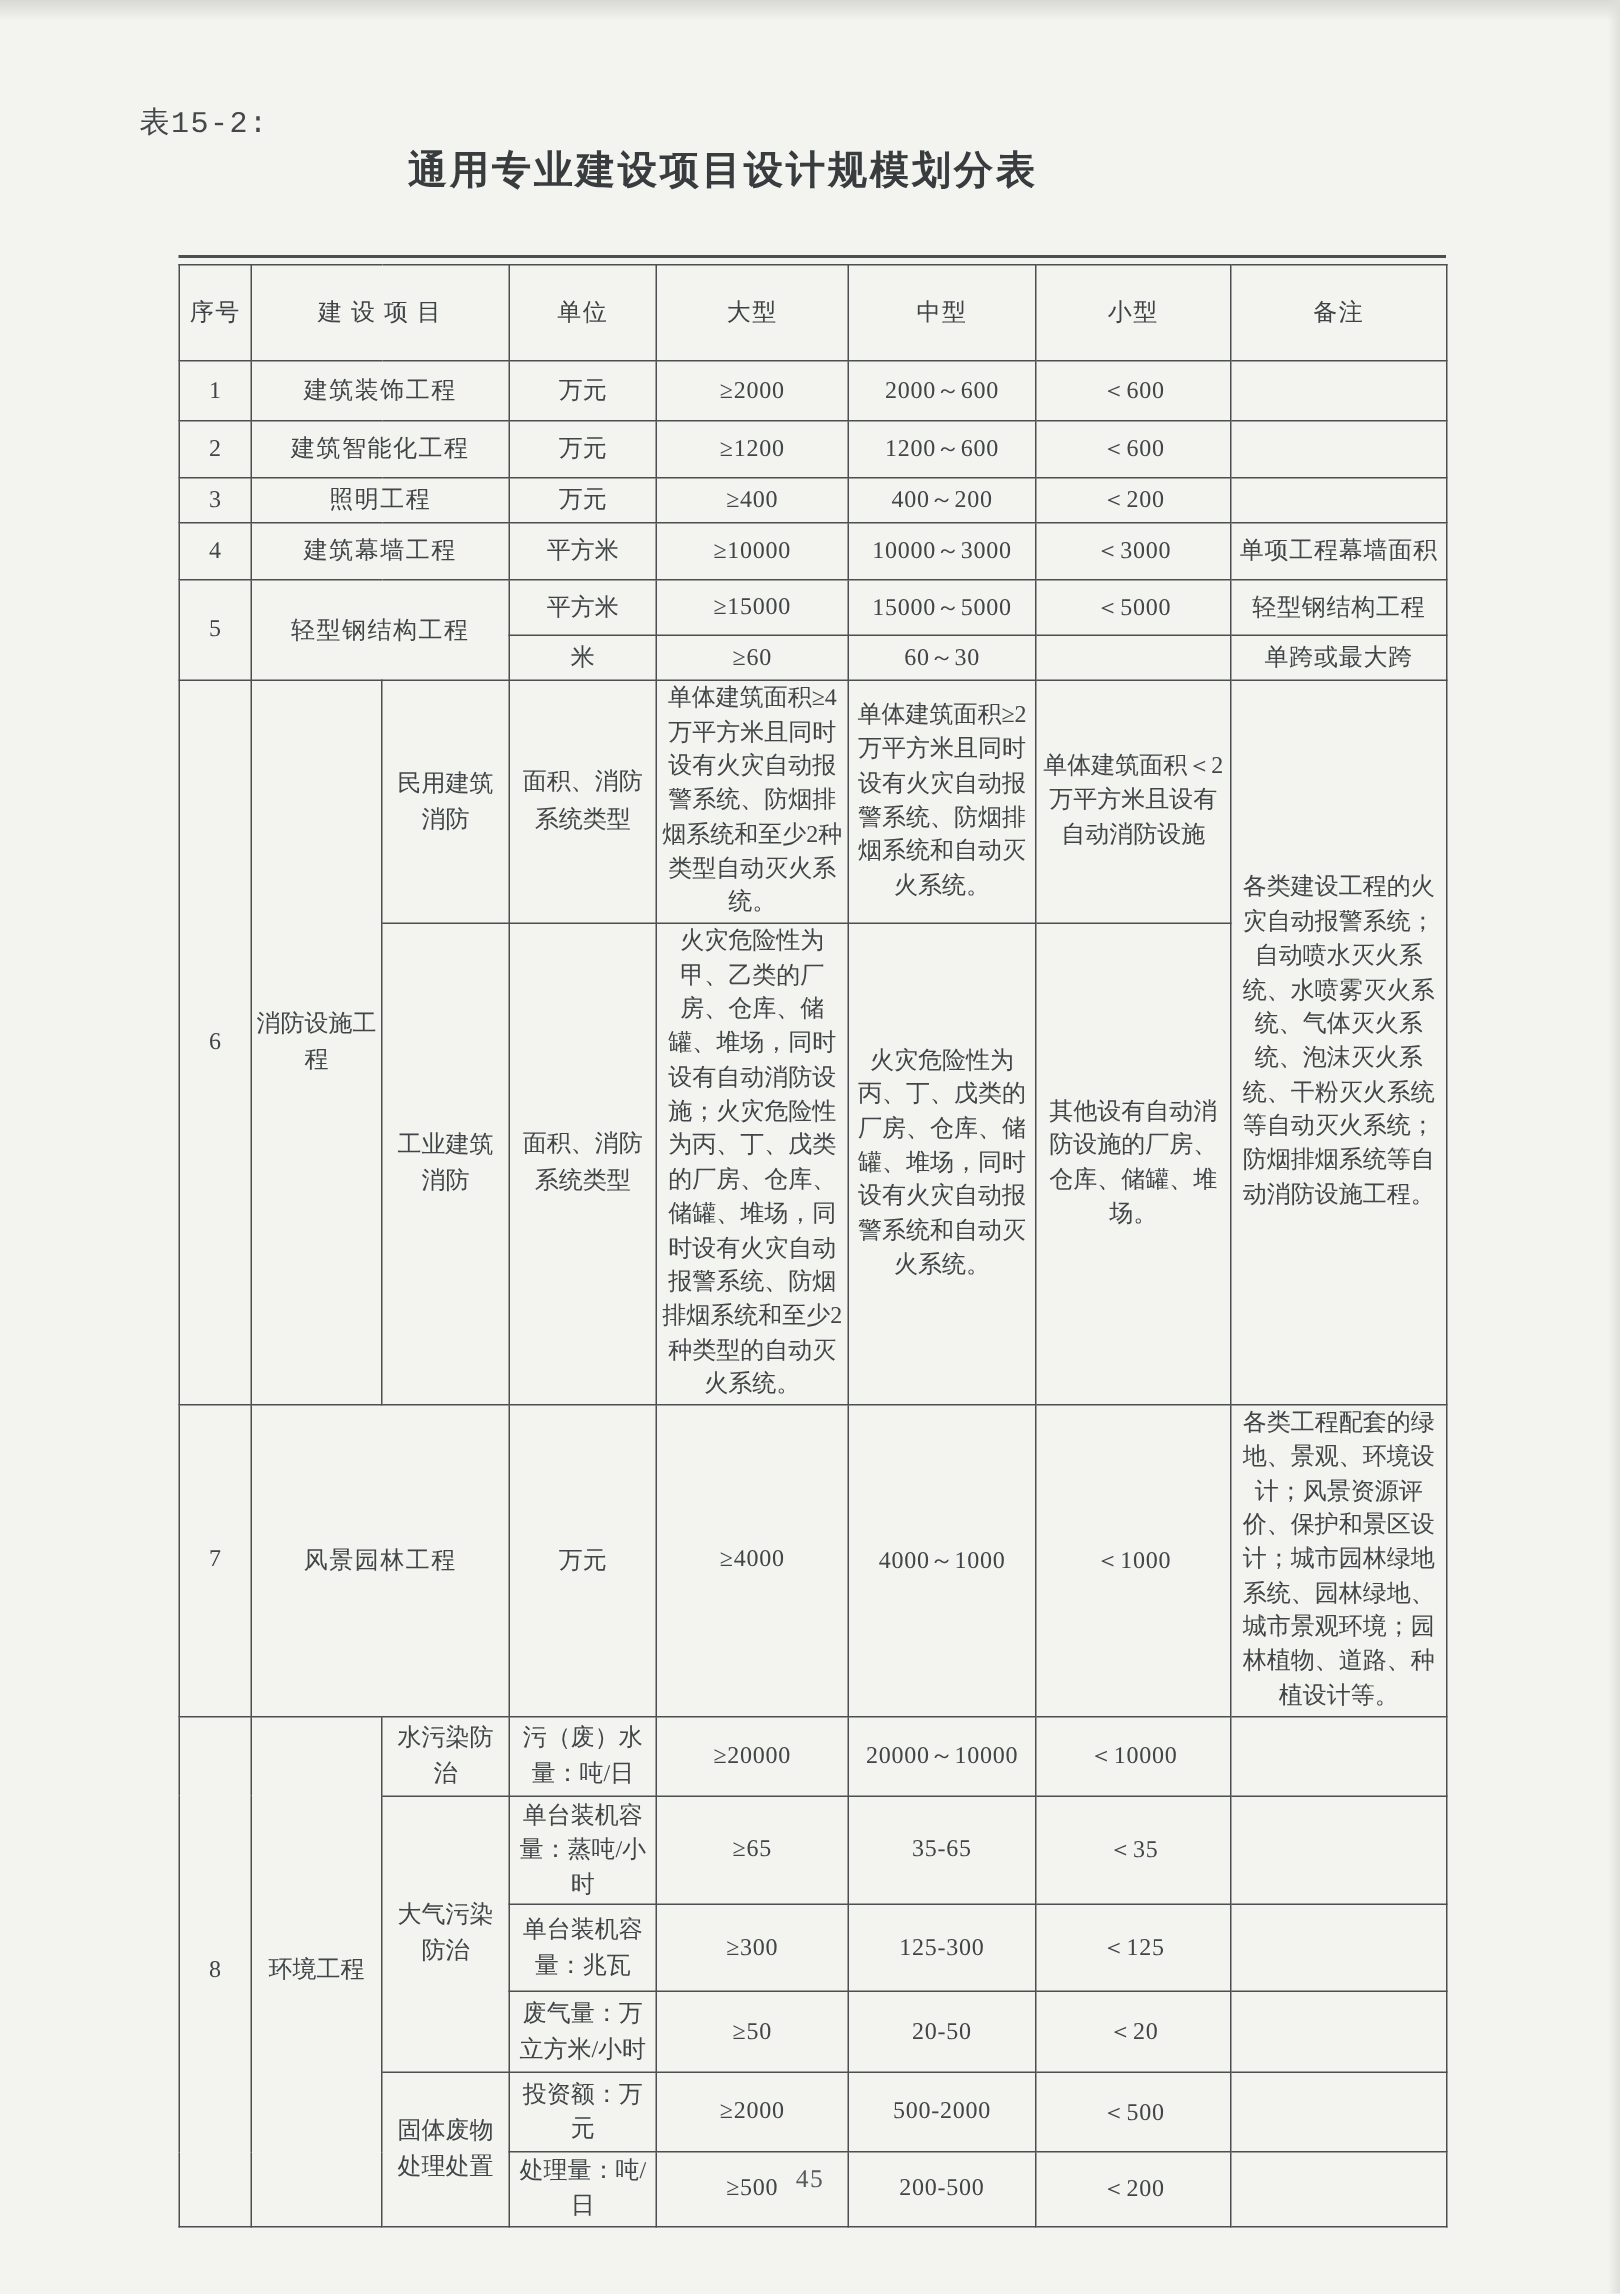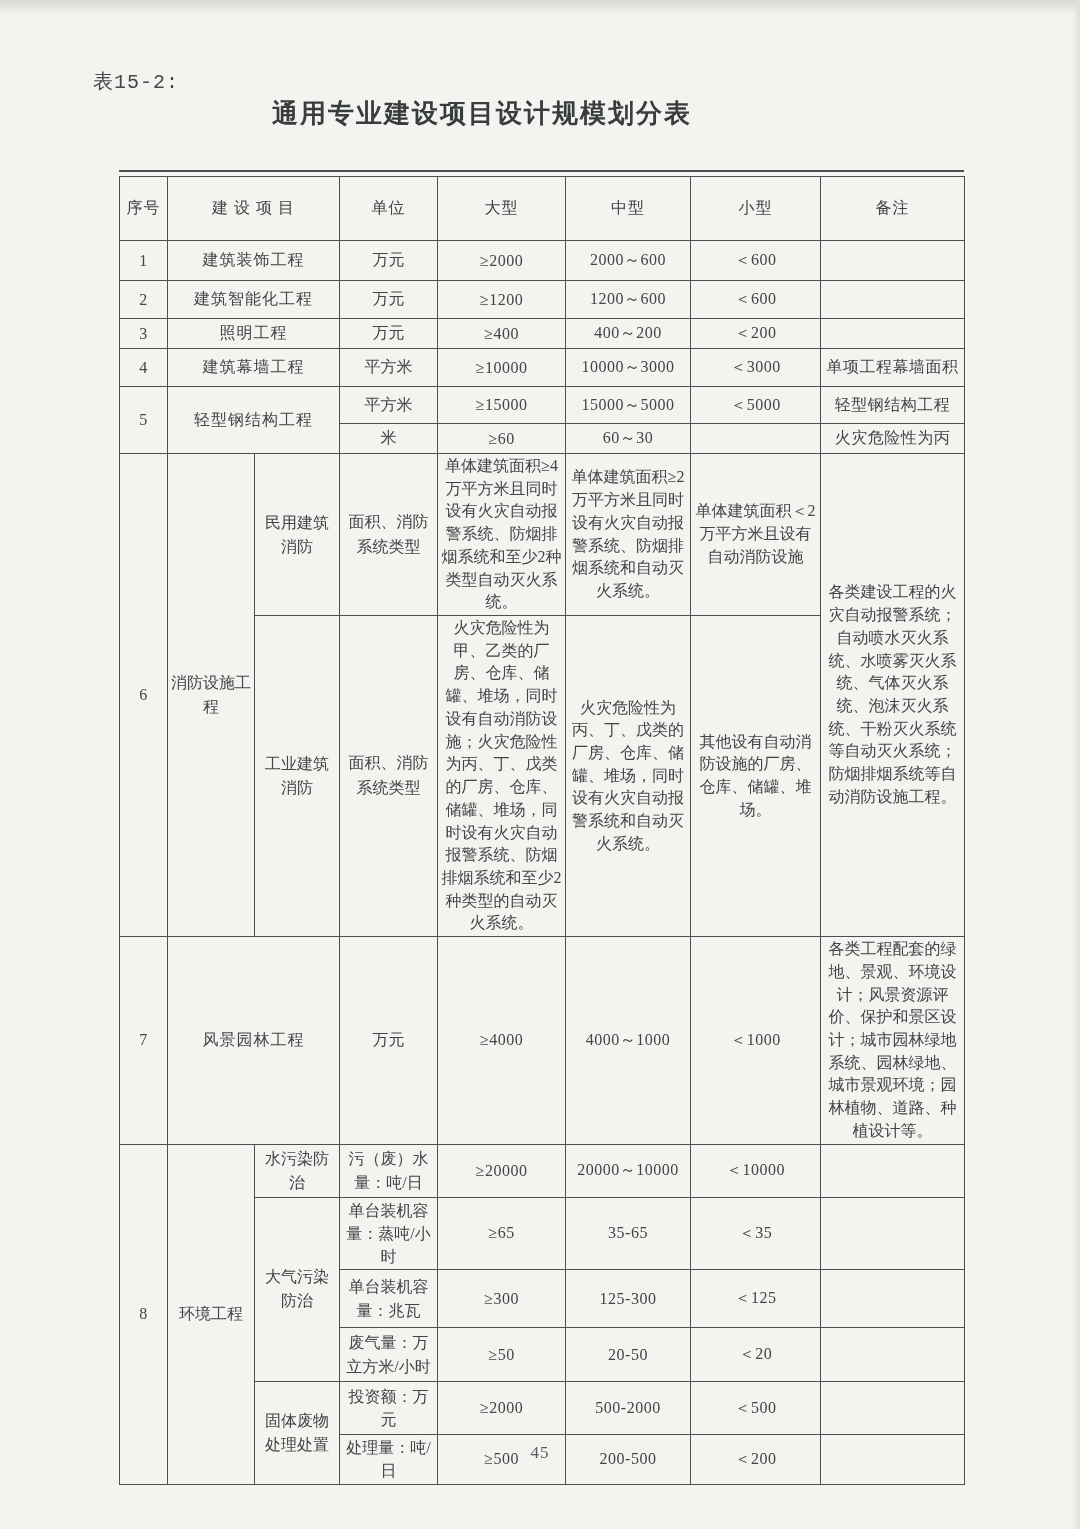--- a/index.html
+++ b/index.html
@@ -142,21 +142,21 @@
     <td class="num">≥15000</td>
     <td class="num">15000～5000</td>
     <td class="num">＜5000</td>
     <td class="remark-sm">轻型钢结构工程</td>
   </tr>
   <tr style="height:30px">
     <td class="unit">米</td>
     <td class="num">≥60</td>
     <td class="num">60～30</td>
     <td class="num"></td>
-    <td class="remark-sm">火灾危险性为丙</td>
+    <td class="remark-sm">单跨或最大跨</td>
   </tr>
 
   <tr style="height:142px">
     <td class="num" rowspan="2">6</td>
     <td class="subproj-c" rowspan="2">消防设施工程</td>
     <td class="subproj">民用建筑消防</td>
     <td class="unitcell">面积、消防系统类型</td>
     <td class="longtext">单体建筑面积≥4万平方米且同时设有火灾自动报警系统、防烟排烟系统和至少2种类型自动灭火系统。</td>
     <td class="longtext">单体建筑面积≥2万平方米且同时设有火灾自动报警系统、防烟排烟系统和自动灭火系统。</td>
     <td class="longtext">单体建筑面积＜2万平方米且设有自动消防设施</td>

